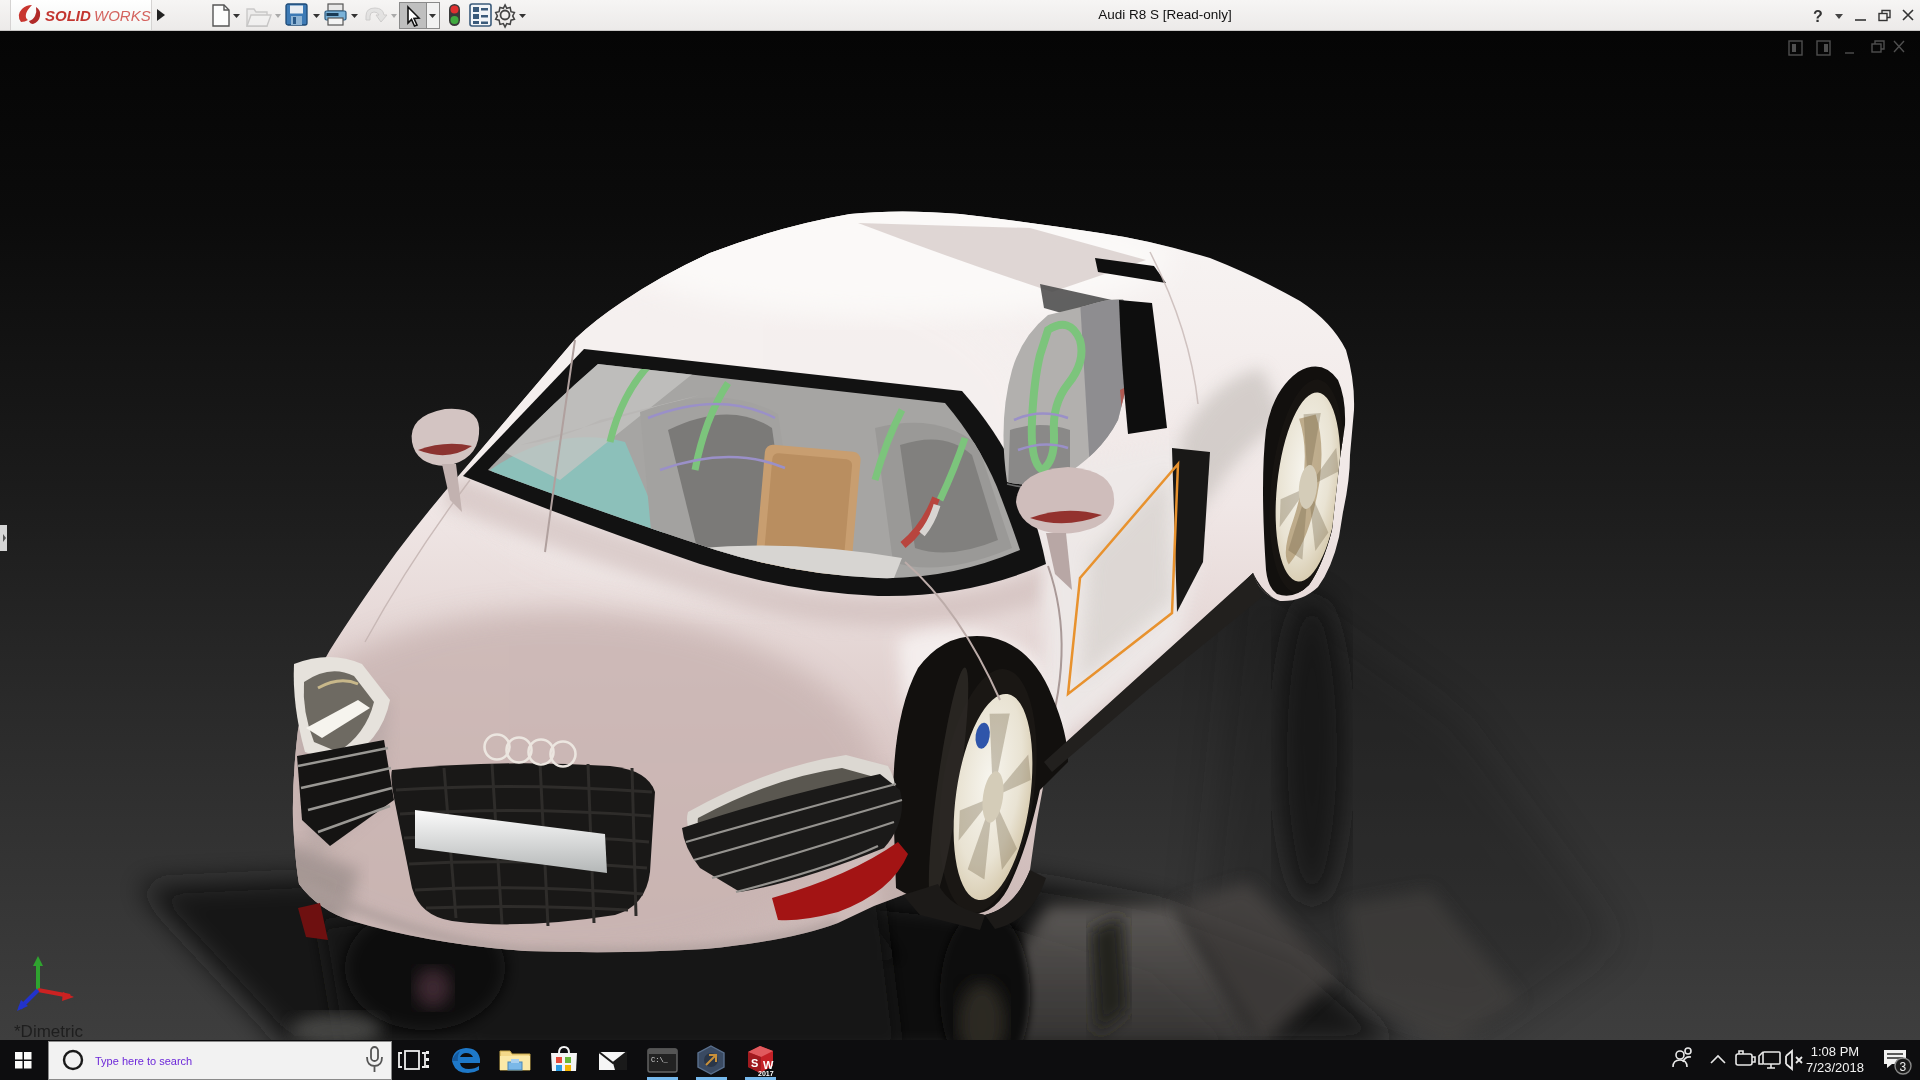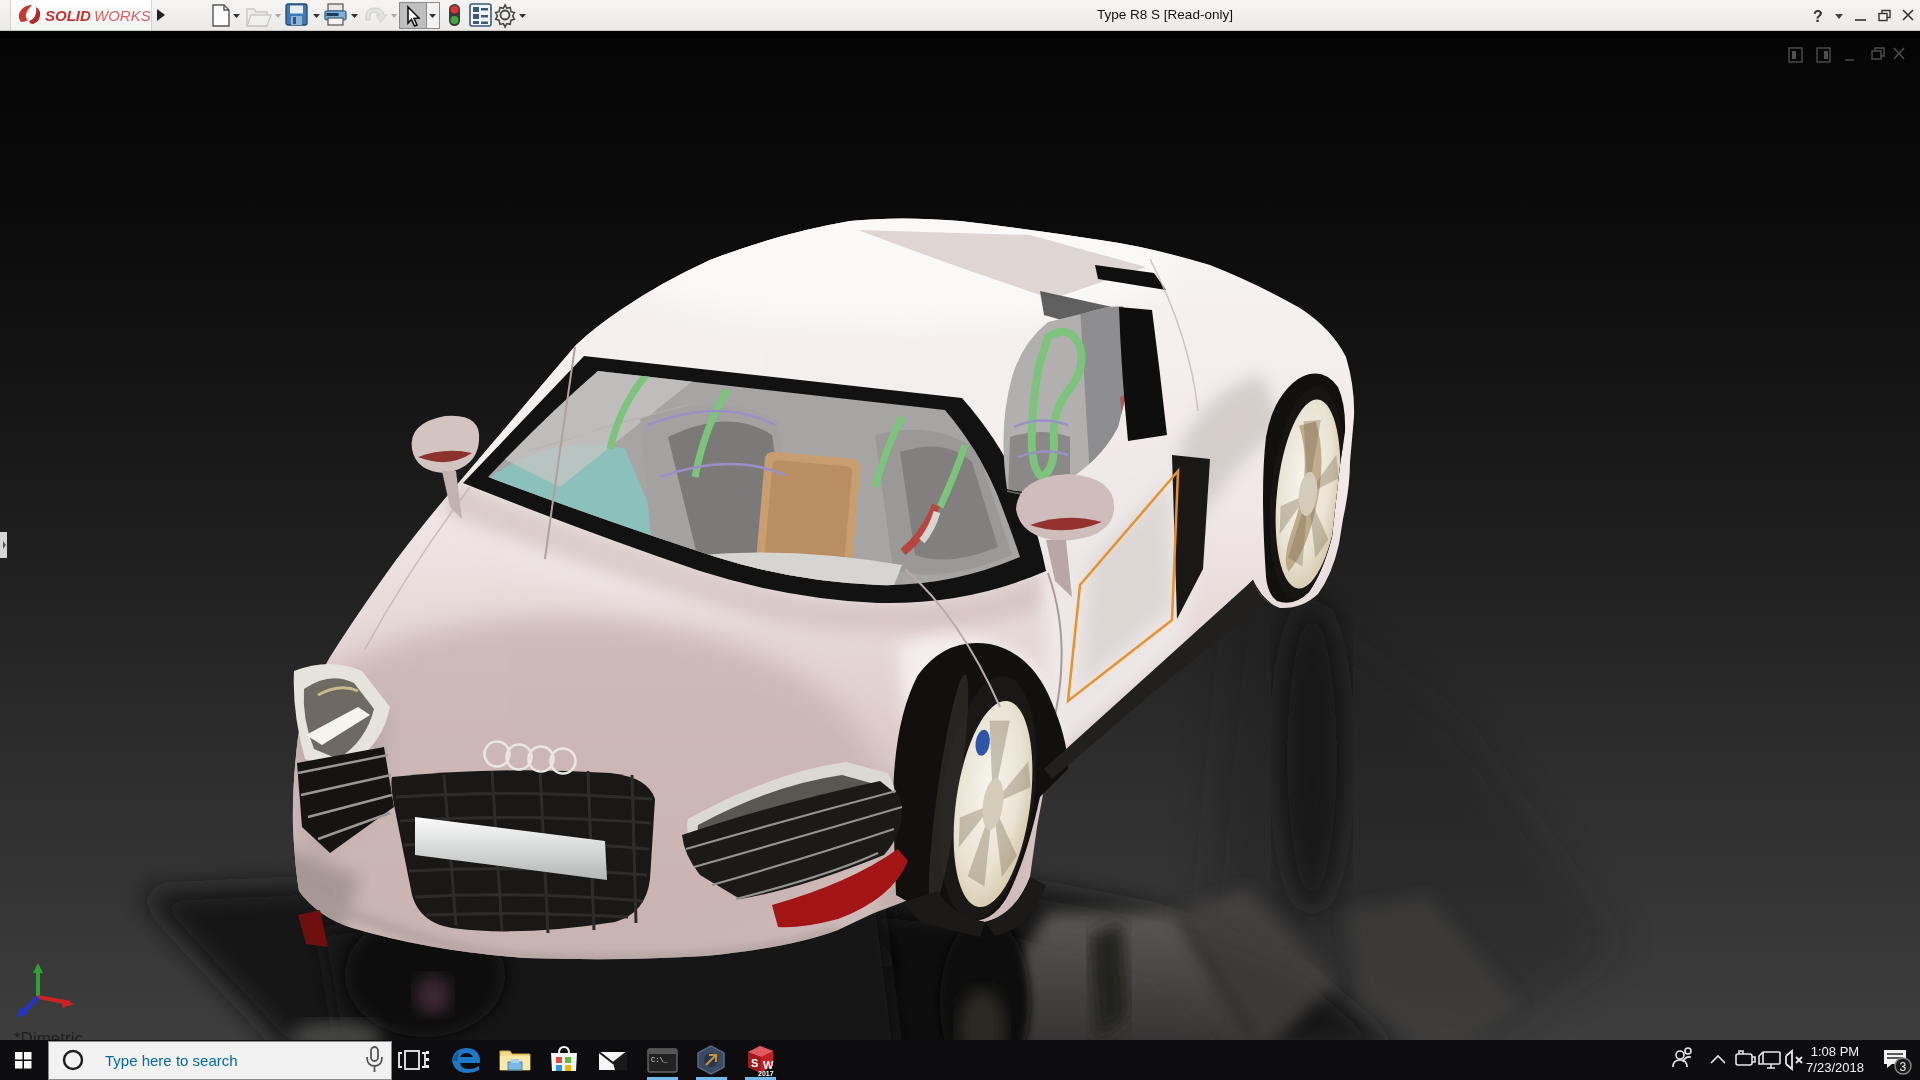--- a/index.html
+++ b/index.html
@@ -2,24 +2,24 @@
 <html><head>
 <meta charset="utf-8">
 <style>
   html,body{margin:0;padding:0;width:1920px;height:1080px;overflow:hidden;background:#000;}
   *{box-sizing:border-box;}
   body{font-family:"Liberation Sans", sans-serif;}
   #topbar{position:absolute;left:0;top:0;width:1920px;height:31px;background:linear-gradient(#f6f5f4,#eceae9);border-bottom:1px solid #c8c6c5;}
   #logobox{position:absolute;left:10px;top:0;width:142px;height:30px;background:linear-gradient(#ffffff,#f2f4f2);border-right:1px solid #d5d3d2;border-left:1px solid #d5d3d2;display:flex;align-items:center;}
   #flyout{position:absolute;left:152px;top:0;width:18px;height:30px;display:flex;align-items:center;justify-content:center;}
   #title{position:absolute;left:1000px;top:0;width:330px;height:31px;line-height:30px;font-size:13.5px;color:#111;text-align:center;}
-  #viewport{position:absolute;left:0;top:38px;width:1920px;height:1009px;background:linear-gradient(#050505,#0b0b0b 18%,#1b1b1b 45%,#2c2c2c 70%,#3e3e3e 100%);}
+  #viewport{position:absolute;left:0;top:31px;width:1920px;height:1009px;background:linear-gradient(#050505,#0b0b0b 18%,#1b1b1b 45%,#2c2c2c 70%,#3e3e3e 100%);}
   #taskbar{position:absolute;left:0;top:1040px;width:1920px;height:40px;background:#0d0d0f;}
   #searchbox{position:absolute;left:48px;top:1041px;width:344px;height:39px;background:#f2f2f2;border:1px solid #8a8a8a;display:flex;align-items:center;}
-  #searchbox span{color:#0369a1;font-size:15px;margin-left:18px;}
+  #searchbox span{color:#6d28d9;font-size:11px;margin-left:8px;}
   .tbicon{position:absolute;top:1040px;width:44px;height:40px;display:flex;align-items:center;justify-content:center;}
   #clock{position:absolute;left:1799px;top:1044px;width:72px;text-align:center;color:#f2f2f2;font-size:13px;line-height:16px;}
   .ulbar{position:absolute;top:1077px;height:3px;background:#76b9ed;}
 </style>
 </head>
 <body>
 
 <div id="viewport">
 <svg width="1920" height="1009" viewBox="0 31 1920 1009">
 <defs>
@@ -356,21 +356,21 @@
       <rect x="3" y="17" width="6" height="3" fill="#3a5a7a"></rect>
         <rect x="11" y="17.5" width="7" height="2.5" fill="#3a5a7a"></rect>
     </g>
 
     <g transform="translate(299,4)">
       <path d="M11,0 L13,4 L17,3 L18,8 L22,9 L20,13 L22,17 L18,18 L17,23 L13,22 L11,26 L9,22 L5,23 L4,18 L0,17 L2,13 L0,9 L4,8 L5,3 L9,4 Z" fill="none" stroke="#444" stroke-width="1.8" transform="scale(0.85) translate(2,1)"></path>
       <circle cx="11" cy="11" r="4.5" fill="none" stroke="#444" stroke-width="1.8"></circle>
     </g>
     <path d="M324,14 l7,0 l-3.5,4 Z" fill="#333"></path>
   </svg>
-  <div id="title">Type R8 S [Read-only]</div>
+  <div id="title">Audi R8 S [Read-only]</div>
   <svg width="130" height="31" style="position:absolute;left:1795px;top:0;">
     <text x="18" y="22" font-size="16" font-weight="bold" fill="#333" font-family="Liberation Sans">?</text>
     <path d="M40,14 l8,0 l-4,5 Z" fill="#444"></path>
     <path d="M60,20 l11,0" stroke="#333" stroke-width="1.6"></path>
     <rect x="84" y="13.5" width="8" height="7" fill="none" stroke="#333" stroke-width="1.4"></rect>
     <path d="M87,13.5 l0,-3 l8,0 l0,7 l-3,0" fill="none" stroke="#333" stroke-width="1.4"></path>
     <path d="M108,10 l10,10 M118,10 l-10,10" stroke="#333" stroke-width="1.6"></path>
   </svg>
 </div>
 

